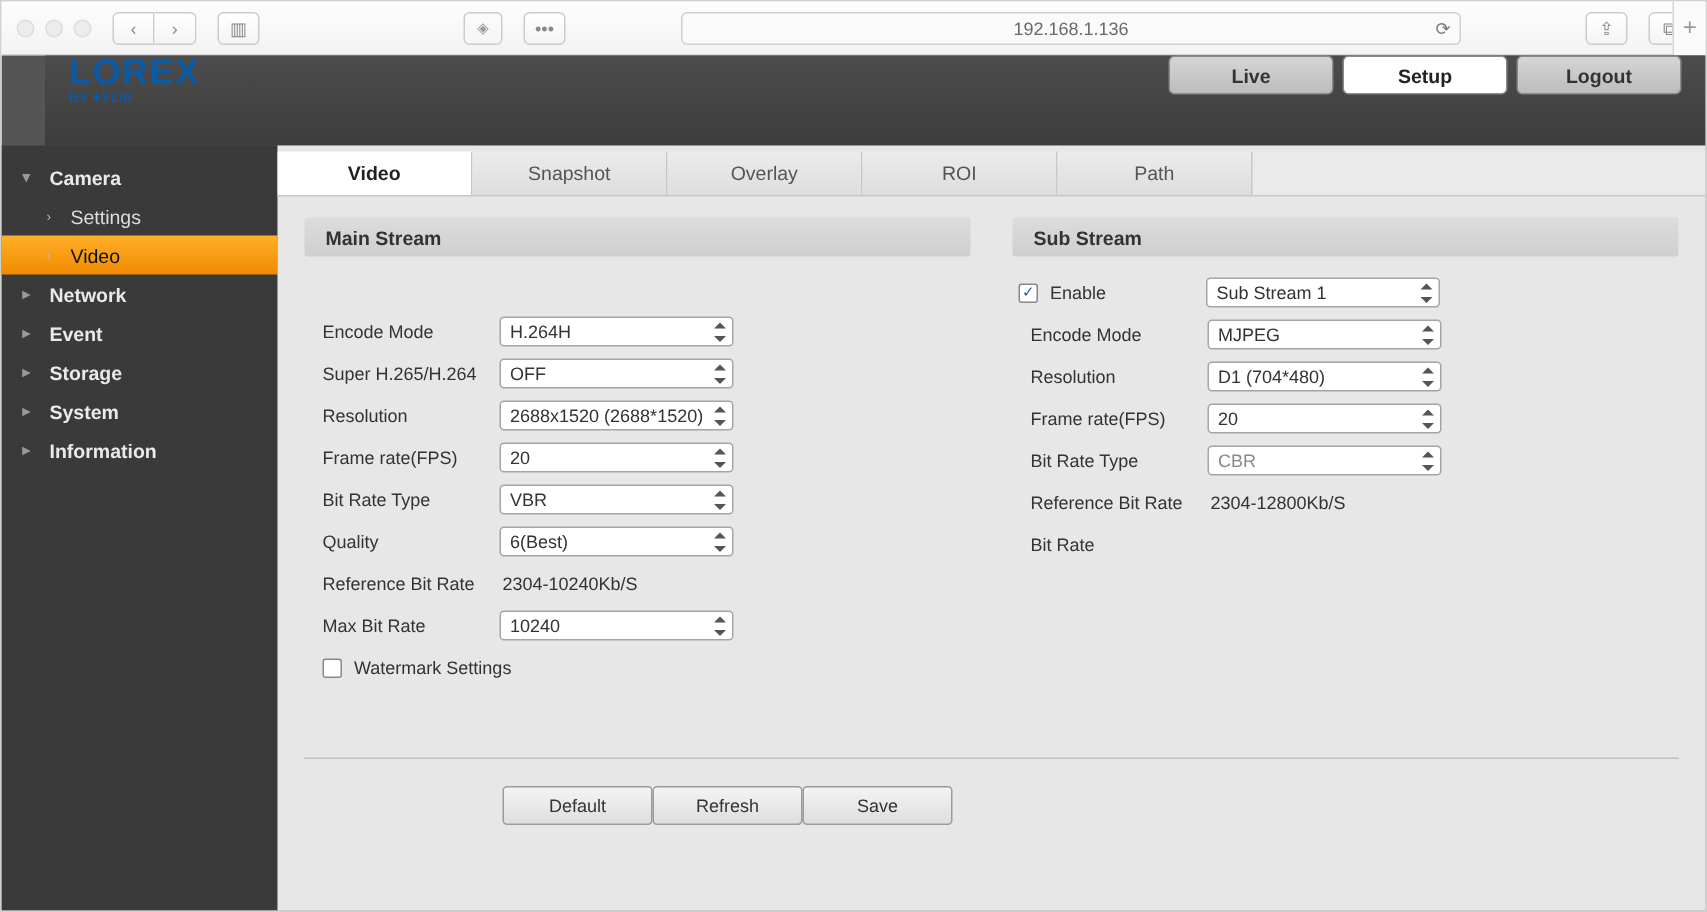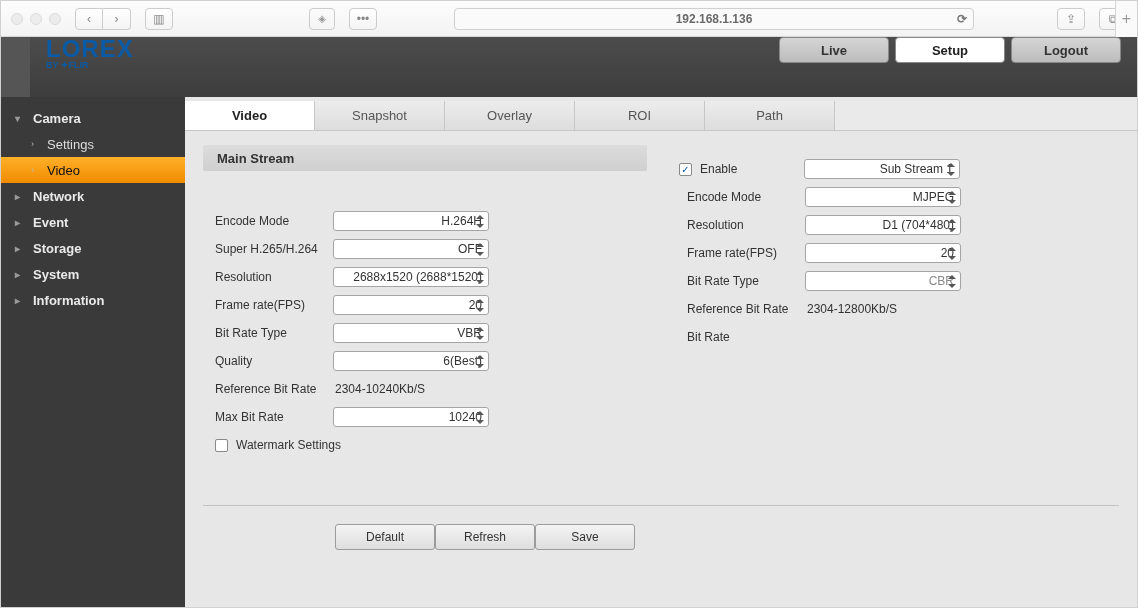--- a/index.html
+++ b/index.html
@@ -7,21 +7,21 @@
 .window { width: 1138px; height: 608px; background: #fff; overflow: hidden; position: relative; border:1px solid #d0d0d0;}
 .titlebar { height: 36px; background: linear-gradient(#fdfdfd,#f3f3f3); display:flex; align-items:center; padding:0 10px; border-bottom:1px solid #d6d6d6; font-size:12px; color:#555; gap:8px; }
 .traffic { display:flex; gap:7px; margin-right:6px;}
 .tl { width:12px; height:12px; border-radius:50%; background:#ececec; border:1px solid #dcdcdc;}
 .nav-btns{display:flex;gap:0;}
 .nb{width:28px;height:22px;border:1px solid #ccc;background:linear-gradient(#fff,#f4f4f4);display:flex;align-items:center;justify-content:center;color:#888;font-size:12px;}
 .nb:first-child{border-radius:4px 0 0 4px;}
 .nb:last-child{border-radius:0 4px 4px 0;border-left:none;}
 .square-btn{width:28px;height:22px;border:1px solid #ccc;background:linear-gradient(#fff,#f4f4f4);border-radius:4px;display:flex;align-items:center;justify-content:center;color:#888;font-size:12px;margin-left:6px;}
 .titlebar .spacer{flex:1;}
-.url-field{flex:0 0 520px;height:22px;border:1px solid #d0d0d0;border-radius:4px;background:#fafafa;display:flex;align-items:center;justify-content:center;font-size:12px;color:#6a6a6a;position:relative;font-weight:bold;}
+.url-field{flex:0 0 520px;height:22px;border:1px solid #d0d0d0;border-radius:4px;background:#fafafa;display:flex;align-items:center;justify-content:center;font-size:12px;color:#6a6a6a;position:relative;}
 .reload-i{position:absolute;right:6px;color:#7a7a7a;font-size:12px;}
 .shield{width:26px;height:22px;border:1px solid #ccc;border-radius:4px;display:flex;align-items:center;justify-content:center;color:#999;font-size:10px;}
 
 .app { position:absolute; top:36px; left:0; right:0; bottom:0; background:#555; }
 .topbar { height:60px; background:linear-gradient(#4c4c4c,#3d3d3d); display:flex; align-items:flex-start; padding:0 16px;margin-left:29px; }
 .logo { color:#0b5aa6; font-weight:900; font-size:24px; letter-spacing:1px; line-height:1; }
 .logo .sub{display:block;font-size:9px;color:#0b5aa6;font-weight:700;letter-spacing:0;}
 .topbar .gap{flex:1;}
 .top-btn{height:26px;width:110px;margin-left:6px;border:1px solid #888;border-radius:4px;background:linear-gradient(#d5d5d5,#bcbcbc);display:flex;align-items:center;justify-content:center;font-size:13px;color:#333;font-weight:600;cursor:pointer;}
 .top-btn.active{background:#fff;color:#222;}
@@ -38,21 +38,21 @@
 .tabs{display:flex;background:#eaeaea;height:30px;border-bottom:1px solid #c7c7c7;margin-top:4px;}
 .tab{width:130px;display:flex;align-items:center;justify-content:center;font-size:13px;color:#555;border-right:1px solid #c7c7c7;cursor:pointer;background:linear-gradient(#ececec,#dddddd);}
 .tab.active{background:#fff;font-weight:700;color:#222;}
 
 .cols{display:flex;gap:28px;padding:14px 18px 6px 18px;}
 .panel{flex:1;}
 .panel-h{background:linear-gradient(#dcdcdc,#cfcfcf);height:26px;display:flex;align-items:center;padding-left:14px;font-weight:700;font-size:13px;color:#333;border-radius:2px;}
 .form{padding:10px 4px;}
 .row{display:flex;align-items:center;height:28px;font-size:12px;color:#333;}
 .row label.lbl{width:126px;padding-left:8px;}
-.sel{width:156px;height:20px;border:1px solid #a5a5a5;border-radius:3px;background:#fff;position:relative;display:flex;align-items:center;padding:0 6px;font-size:12px;color:#333;justify-content:flex-end;}
+.sel{width:156px;height:20px;border:1px solid #a5a5a5;border-radius:3px;background:#fff;position:relative;display:flex;align-items:center;padding:0 6px;font-size:12px;color:#333;}
 .sel .car{position:absolute;right:4px;top:1px;font-size:9px;color:#555;display:flex;flex-direction:column;line-height:7px;}
 .sel.dis{background:#ffffff;color:#888;}
 .val-text{font-size:12px;color:#333;padding-left:2px;}
 .chk{width:13px;height:13px;border:1px solid #888;border-radius:2px;background:#fff;display:inline-flex;align-items:center;justify-content:center;margin-right:8px;font-size:10px;color:#1559b1;}
 .divider{height:1px;background:#d3d3d3;margin:30px 18px 12px 18px;border-top:1px solid #c3c3c3;}
 .action-row{display:flex;padding:6px 0 0 150px;}
 .act-btn{width:100px;height:26px;border:1px solid #9b9b9b;border-radius:3px;background:linear-gradient(#f4f4f4,#dedede);display:flex;align-items:center;justify-content:center;font-size:12px;color:#333;cursor:pointer;}
 
 .chevron-down-icon::after{content:"";border:4px solid transparent;border-top-color:#555;display:inline-block;transform:translateY(2px);}
 .chevron-up-icon::after{content:"";border:4px solid transparent;border-bottom-color:#555;display:inline-block;transform:translateY(-2px);}
@@ -242,20 +242,21 @@
                 </div>
             <div class="row" style="padding-left:0;">
                   <span style="width:8px;"></span>
               <span class="chk"></span>
               <span>Watermark Settings</span>
                 </div>
           </div>
         </div>
 
         <div class="panel">
+          <div class="panel-h">Sub Stream</div>
           <div class="form">
             <div class="row" style="padding-left:0;">
                   <span style="width:0;"></span>
               <span class="chk">✓</span>
               <label class="lbl" style="width:104px;padding-left:0;">Enable</label>
               <div class="sel">
                     <span>Sub Stream 1</span>
                     <span class="car">
                       <span class="chevron-up-icon"></span>
                       <span class="chevron-down-icon"></span>

